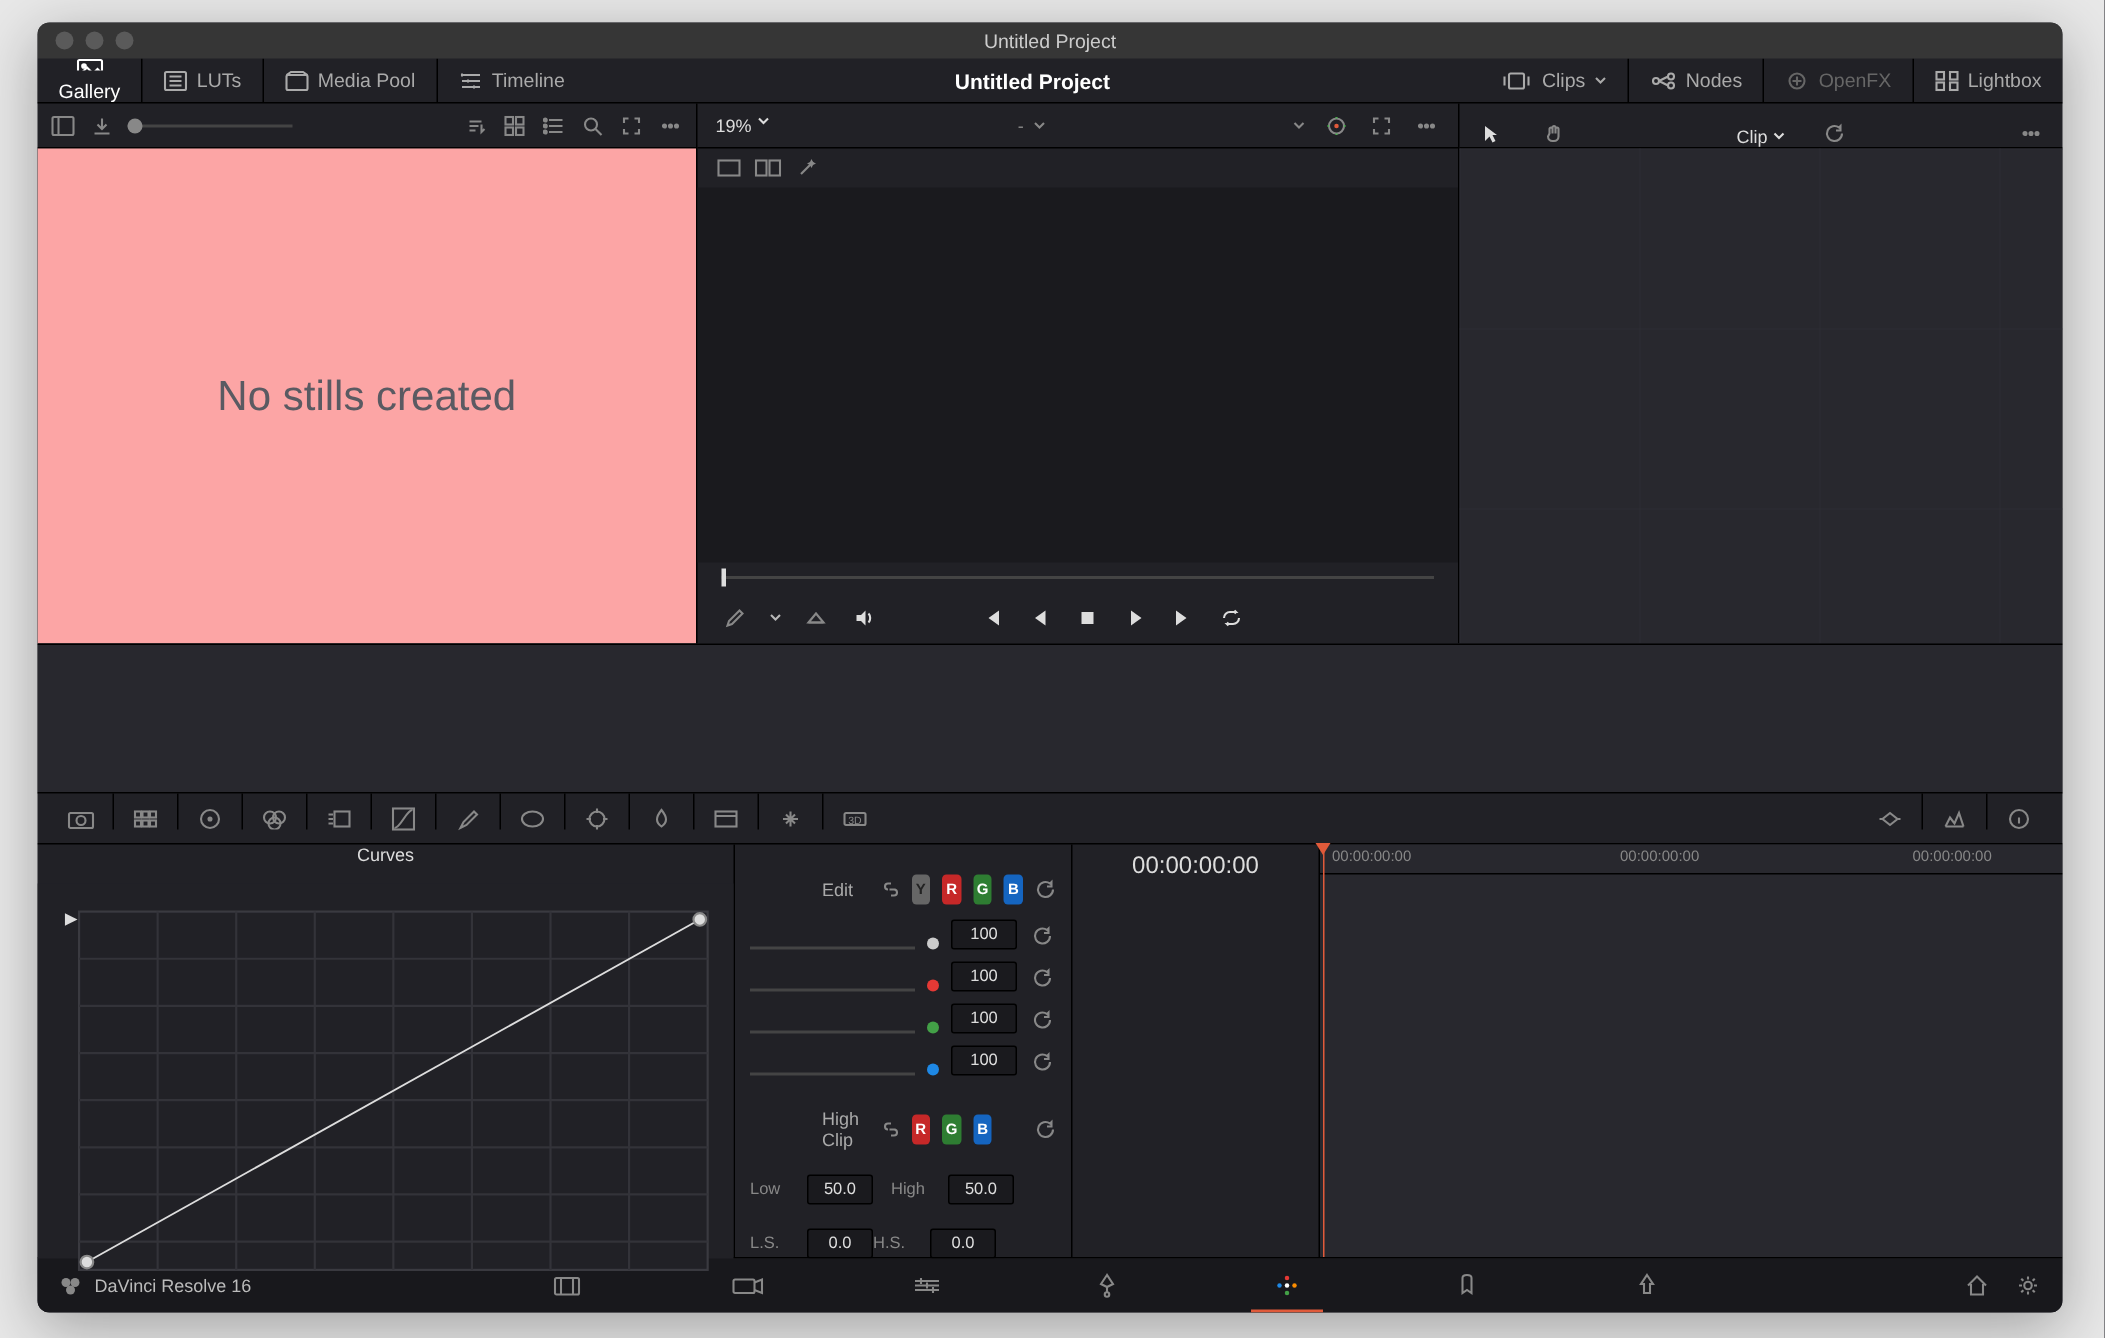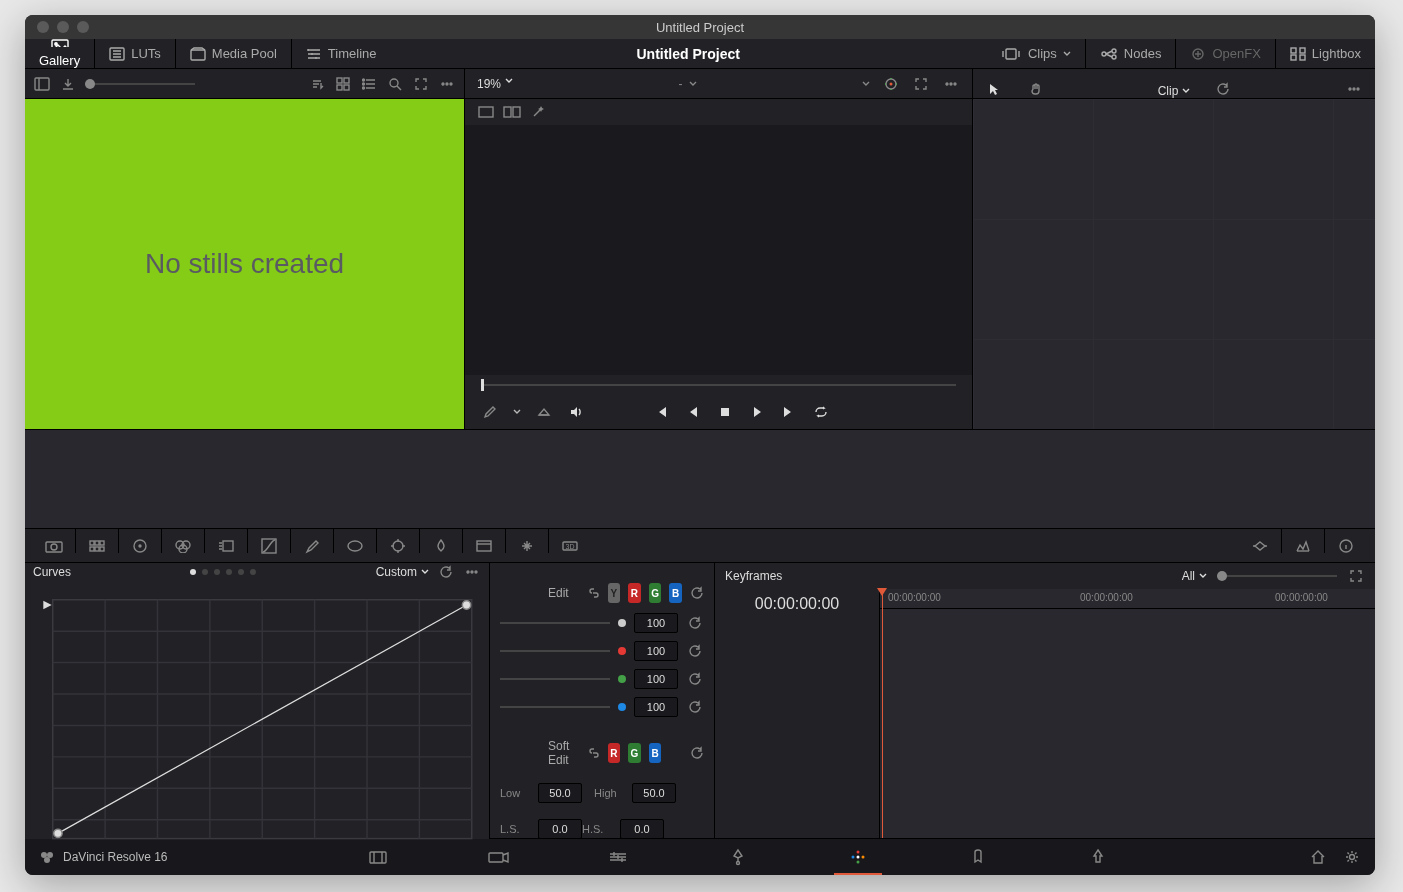--- a/index.html
+++ b/index.html
@@ -17,21 +17,21 @@
 .center-title { flex: 1; text-align: center; font-weight: 600; color: #fff; font-size: 14px; }
 .main { flex: 1; display: flex; flex-direction: column; min-height: 0; }
 .upper { display: flex; height: 360px; }
 .gallery-panel { width: 440px; display: flex; flex-direction: column; border-right: 1px solid #000; }
 .panel-toolbar { height: 30px; display: flex; align-items: center; gap: 8px; padding: 0 8px; border-bottom: 1px solid #000; }
 .ic { width: 18px; height: 18px; display: flex; align-items: center; justify-content: center; color: #888; }
 .ic.bright { color: #ddd; }
 .slider-sm { flex: 0 0 110px; height: 2px; background: #444; position: relative; }
 .slider-sm::before { content: ""; position: absolute; left: 0; top: -4px; width: 10px; height: 10px; border-radius: 50%; background: #888; }
 .spacer { flex: 1; }
-.gallery-body { flex: 1; display: flex; align-items: center; justify-content: center; background: #84cc16; }
+.gallery-body { flex: 1; display: flex; align-items: center; justify-content: center; background: #fca5a5; }
 .empty { color: #5a5a62; font-size: 28px; }
 .viewer-panel { width: 508px; display: flex; flex-direction: column; border-right: 1px solid #000; }
 .viewer-toolbar { height: 30px; display: flex; align-items: center; gap: 12px; padding: 0 12px; border-bottom: 1px solid #000; }
 .zoom { color: #ddd; font-size: 12px; display: flex; gap: 4px; }
 .dd { color: #888; }
 .viewer-subbar { height: 26px; display: flex; align-items: center; gap: 8px; padding: 0 12px; }
 .viewer-body { flex: 1; background: #1a1a1e; }
 .scrubber { height: 20px; padding: 0 16px; display: flex; align-items: center; }
 .scrub-line { flex: 1; height: 2px; background: #444; position: relative; }
 .scrub-line::before { content: ""; position: absolute; left: 0; top: -5px; width: 3px; height: 12px; background: #ddd; }
@@ -39,40 +39,40 @@
 .transport .center { flex: 1; display: flex; justify-content: center; gap: 14px; }
 .nodes-panel { flex: 1; display: flex; flex-direction: column; }
 .nodes-toolbar { height: 30px; display: flex; align-items: flex-end; gap: 24px; padding: 0 12px; border-bottom: 1px solid #000; }
 .nodes-body { flex: 1; background: #28282e; background-image: linear-gradient(#2d2d33 1px, transparent 1px), linear-gradient(90deg, #2d2d33 1px, transparent 1px); background-size: 120px 120px; }
 .divider-row { height: 100px; background: #28282e; border-top: 1px solid #000; border-bottom: 1px solid #000; }
 .palette-row { height: 34px; border-bottom: 1px solid #000; display: flex; align-items: center; padding: 0 8px; gap: 0; }
 .palette-row .ic { width: 42px; height: 30px; justify-content: center; }
 .palette-row .sep-v { height: 24px; }
 .lower { flex: 1; display: flex; min-height: 0; border-bottom: 1px solid #000; }
 .curves-panel { width: 465px; display: flex; flex-direction: column; border-right: 1px solid #000; }
-.curves-header { height: 26px; display: flex; align-items: center; padding: 0 8px; gap: 8px; }
+.curves-header { height: 26px; display: flex; align-items: center; padding: 0 8px; gap: 8px; flex-direction: column; }
 .dots-h { display: flex; gap: 6px; }
 .dots-h span { width: 6px; height: 6px; border-radius: 50%; background: #444; }
 .dots-h span.on { background: #ddd; }
 .curves-body { flex: 1; padding: 12px; background: #212126; }
 .curve-graph { width: 100%; height: 100%; position: relative; }
 .edit-panel { width: 225px; display: flex; flex-direction: column; border-right: 1px solid #000; padding: 0 10px; }
 .edit-header { height: 26px; display: flex; align-items: center; gap: 8px; justify-content: flex-end; padding: 0 4px; }
 .edit-header .lbl { margin-right: auto; }
 .edit-row { display: flex; align-items: center; gap: 8px; padding: 6px 0; margin-left: 48px; }
 .edit-row .lbl { width: 50px; color: #aaa; }
 .chip { width: 20px; height: 20px; border-radius: 3px; display: flex; align-items: center; justify-content: center; font-size: 10px; font-weight: 600; color: #fff; }
 .chip.Y { background: #666; color: #222; }
 .chip.R { background: #c62828; }
 .chip.G { background: #2e7d32; }
 .chip.B { background: #1565c0; }
 .chip.sc-R { background: #c62828; }
 .chip.sc-G { background: #2e7d32; }
 .chip.sc-B { background: #1565c0; }
-.slider-row { display: flex; align-items: center; gap: 8px; padding: 4px 0; }
+.slider-row { display: flex; align-items: flex-end; gap: 8px; padding: 4px 0; }
 .slider-row .track { flex: 1; height: 2px; background: #444; }
 .dot { width: 8px; height: 8px; border-radius: 50%; }
 .valbox { width: 44px; height: 20px; background: #1a1a1e; border: 1px solid #000; color: #ddd; text-align: center; line-height: 18px; font-size: 11px; border-radius: 2px; }
 .soft-row { display: flex; align-items: center; gap: 8px; padding: 4px 0; }
 .soft-row .lbl { width: 30px; font-size: 11px; color: #888; }
 .divh { height: 1px; background: #000; margin: 6px 0; }
 .keyframes-panel { flex: 1; display: flex; flex-direction: column; }
 .kf-header { height: 26px; display: flex; align-items: center; padding: 0 10px; gap: 10px; }
 .kf-body { flex: 1; display: flex; }
 .kf-tc { width: 165px; display: flex; align-items: flex-start; justify-content: center; padding-top: 6px; border-right: 1px solid #000; font-size: 16px; color: #ddd; }
@@ -627,21 +627,21 @@
             <span class="dot" style="background:#1e88e5;"></span>
             <div class="valbox">100</div>
             <div class="ic">
               <svg width="14" height="14">
                 <path d="M12 7a5 5 0 1 1-2-4l1-1v3h-3"></path>
               </svg>
             </div>
           </div>
         <div class="divh"></div>
         <div class="edit-row">
-          <span class="lbl">Soft Edit</span>
+          <span class="lbl">High Clip</span>
           <div class="ic">
               <svg width="12" height="12">
                 <path d="M4 6a2 2 0 0 1 0-4h2M8 6a2 2 0 0 1 0 4H6M5 6h4"></path>
               </svg>
             </div>
           <div class="chip sc-R">R</div>
           <div class="chip sc-G">G</div>
           <div class="chip sc-B">B</div>
           <div style="width:20px;"></div>
           <div class="ic">
@@ -666,36 +666,20 @@
               <div class="valbox">0.0</div>
             </div>
           <div class="soft-row">
               <span class="lbl">H.S.</span>
               <div class="valbox">0.0</div>
             </div>
         </div>
       </div>
 
       <div class="keyframes-panel">
-        <div class="kf-header">
-          <span style="color:#ddd;font-weight:500;">Keyframes</span>
-          <div class="spacer"></div>
-          <div style="display:flex;align-items:center;gap:4px;color:#ddd;">
-              <span>All</span>
-              <svg width="8" height="8">
-                <path d="M1 2 L4 5 L7 2"></path>
-              </svg>
-            </div>
-          <div class="slider-sm" style="flex:0 0 120px;"></div>
-          <div class="ic">
-              <svg width="14" height="14">
-                <path d="M2 5V2h3M12 5V2H9M2 9v3h3M12 9v3H9"></path>
-              </svg>
-            </div>
-        </div>
         <div class="kf-body">
           <div class="kf-tc">00:00:00:00</div>
           <div class="kf-timeline">
             <div class="rule">
               <span class="tick" style="left:8px;">00:00:00:00</span>
               <span class="tick" style="left:200px;">00:00:00:00</span>
               <span class="tick" style="left:395px;">00:00:00:00</span>
             </div>
             <div class="playhead" style="left:2px;"></div>
           </div>

